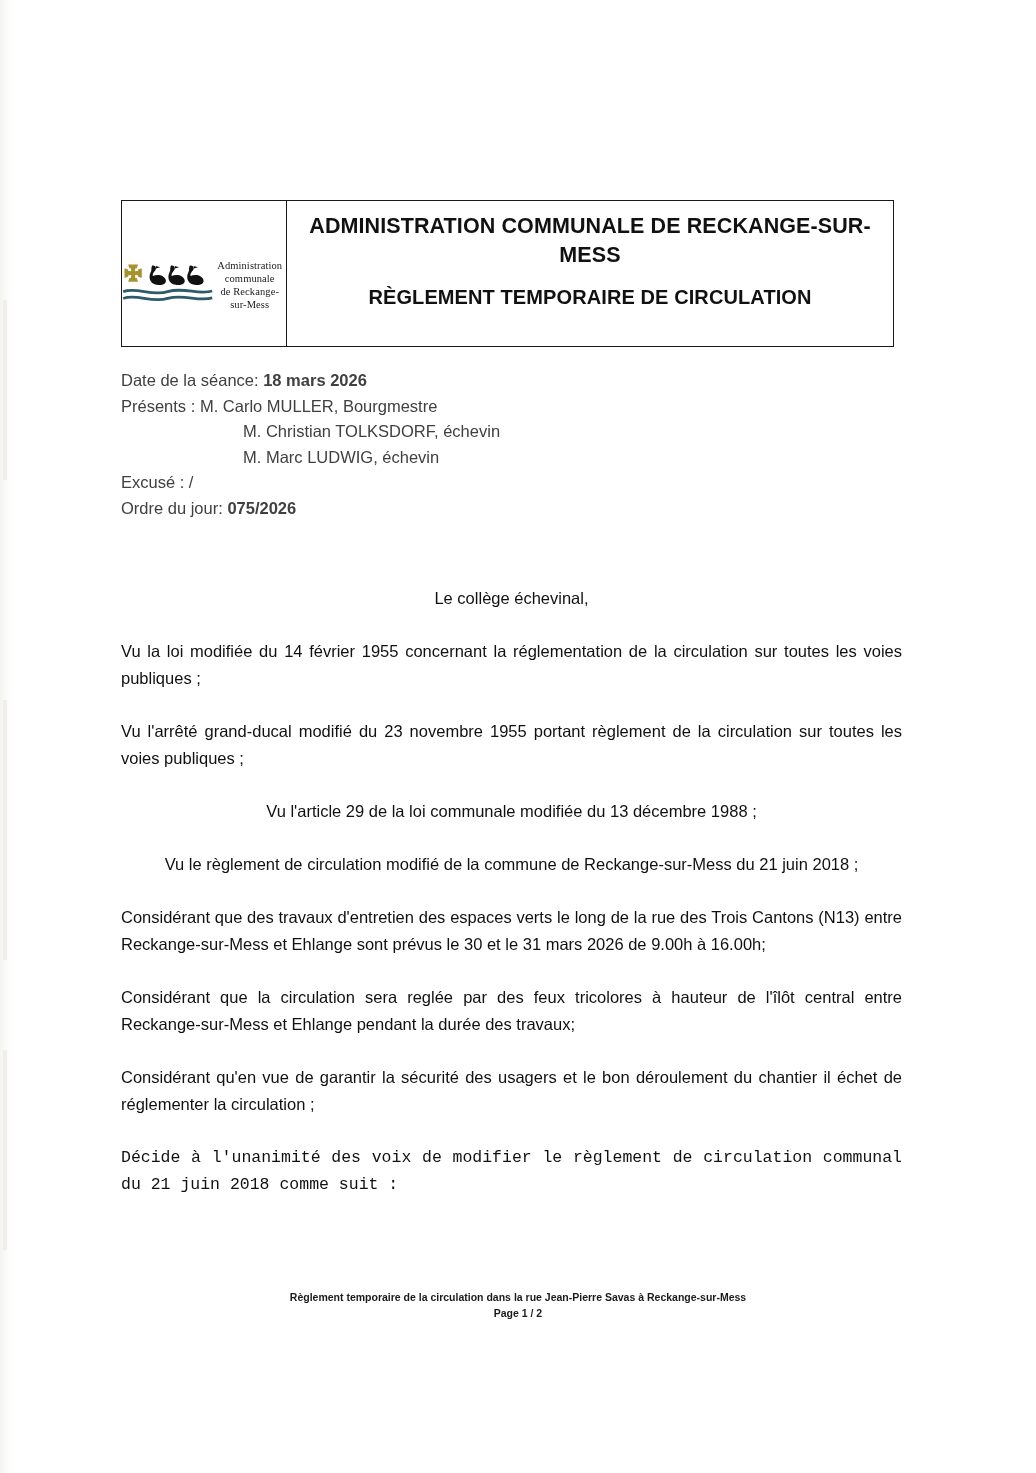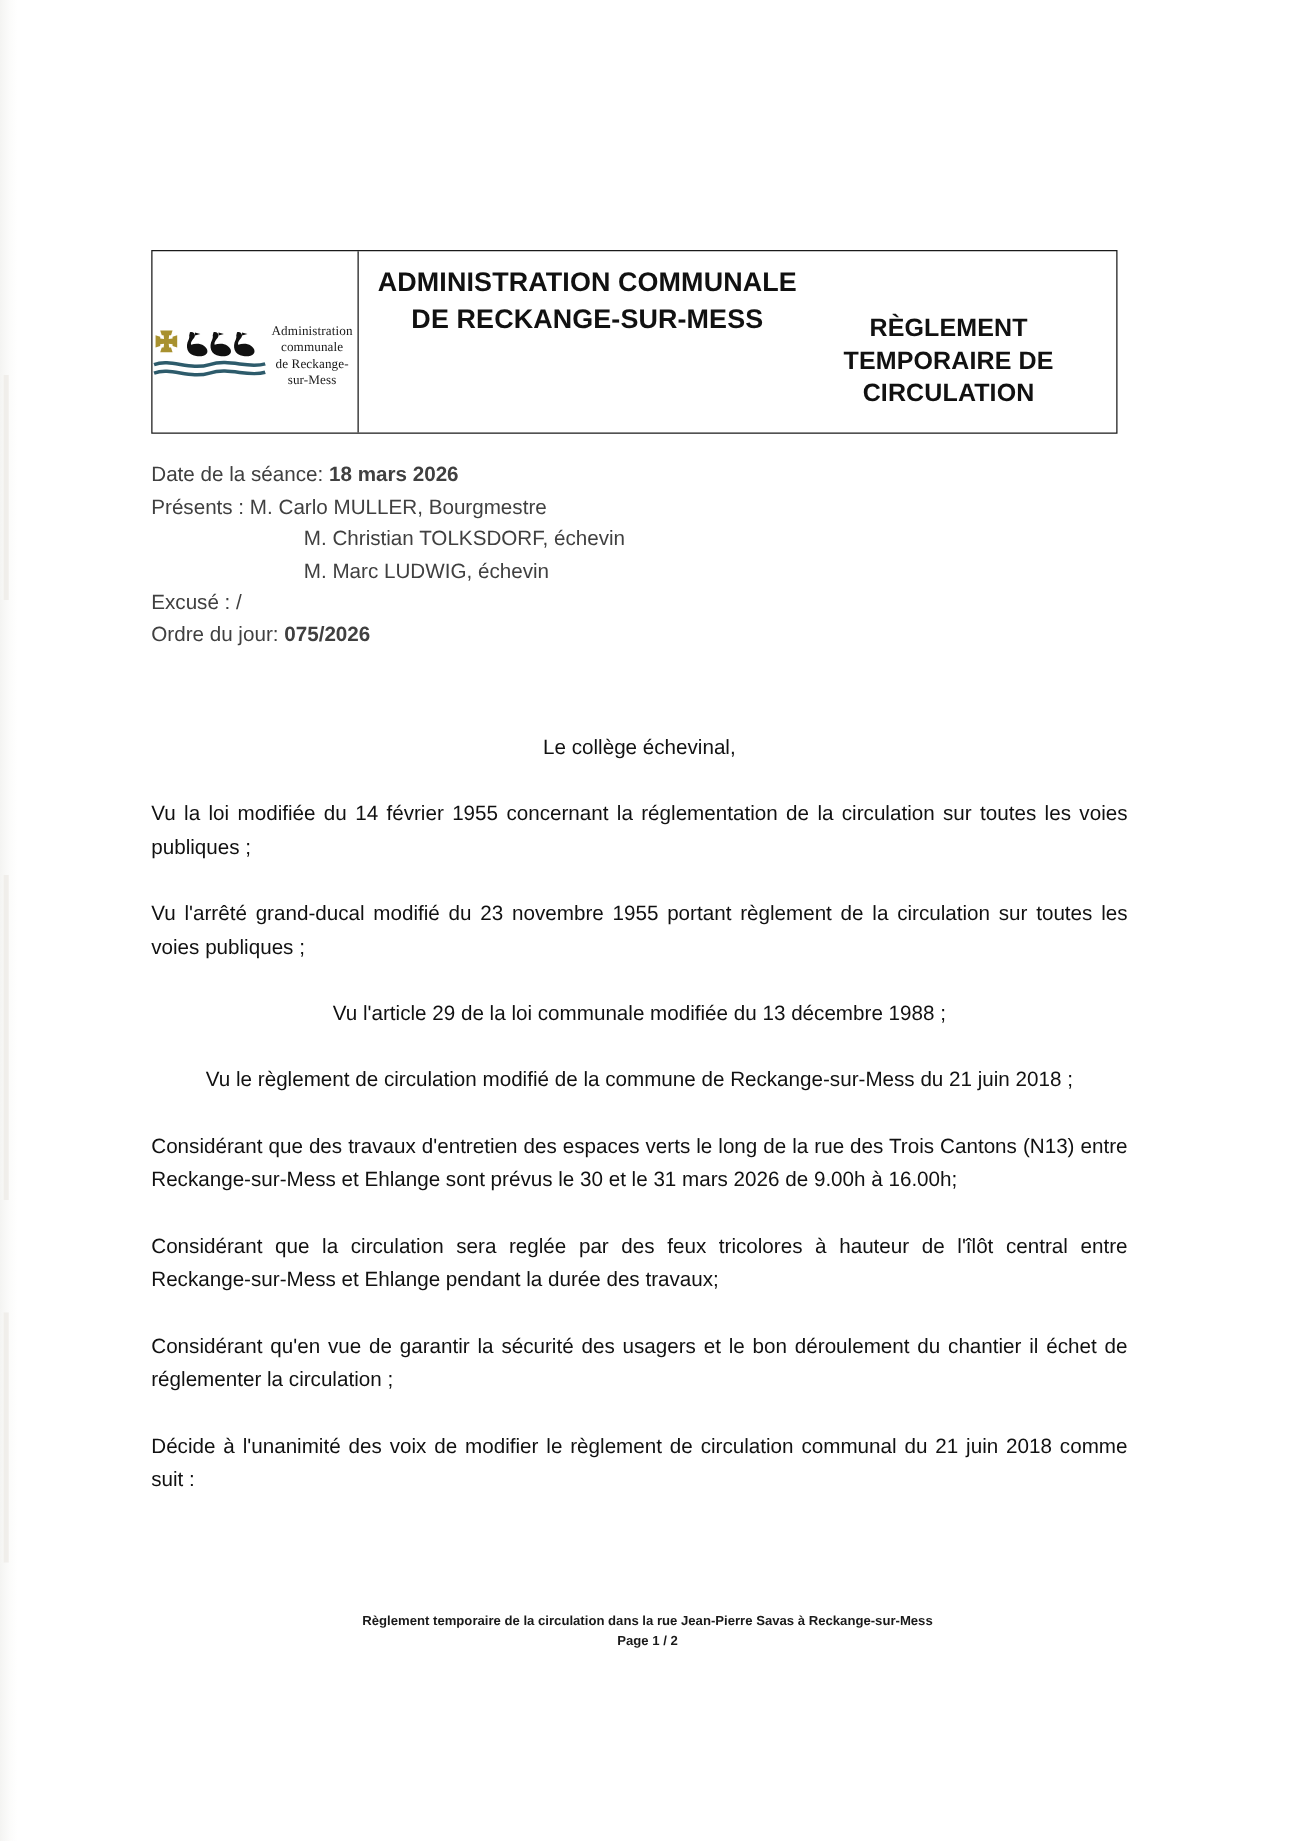--- a/index.html
+++ b/index.html
@@ -66,41 +66,41 @@
     font-size: 10.5px;
     line-height: 13px;
     text-align: center;
     color: #1a1a1a;
     margin-top: 3px;
     letter-spacing: .1px;
   }
   .header-title-cell {
     flex: 1;
     display: flex;
-    flex-direction: row;
+    flex-direction: column;
     justify-content: flex-start;
     padding: 11px 14px 0 14px;
     box-sizing: border-box;
   }
   .header-title-main {
     font-size: 21.5px;
     font-weight: bold;
     line-height: 29px;
     text-align: center;
     letter-spacing: .1px;
     color: #111;
   }
   .header-title-sub {
     font-size: 20px;
     font-weight: bold;
     line-height: 26px;
     text-align: center;
     letter-spacing: .1px;
     color: #111;
-    margin-top: 38px;
+    margin-top: 14px;
   }
 
   
   .meta-block {
     position: absolute;
     left: 121px;
     top: 368px;
     width: 790px;
     font-size: 16.5px;
     line-height: 25.5px;
@@ -117,21 +117,21 @@
     top: 585px;
     width: 781px;
     font-size: 16.5px;
     line-height: 27px;
     color: #111;
   }
   .para {
     text-align: justify;
     margin: 0 0 26px 0;
   }
-  .para.last { margin-bottom: 16px; }
+  .para.last { margin-bottom: 16px; font-family: Liberation Mono, monospace; }
   .para.nojust { text-align: center; }
 
   
   .footer {
     position: absolute;
     left: 0;
     top: 1289px;
     width: 1036px;
     text-align: center;
     font-size: 10.5px;

